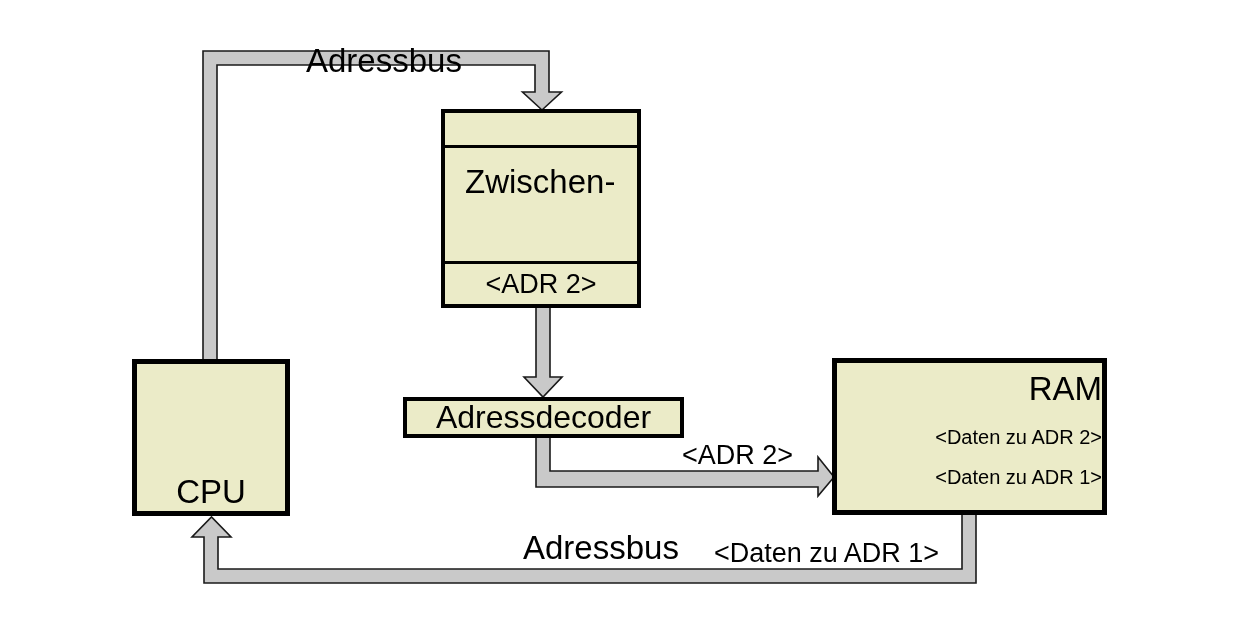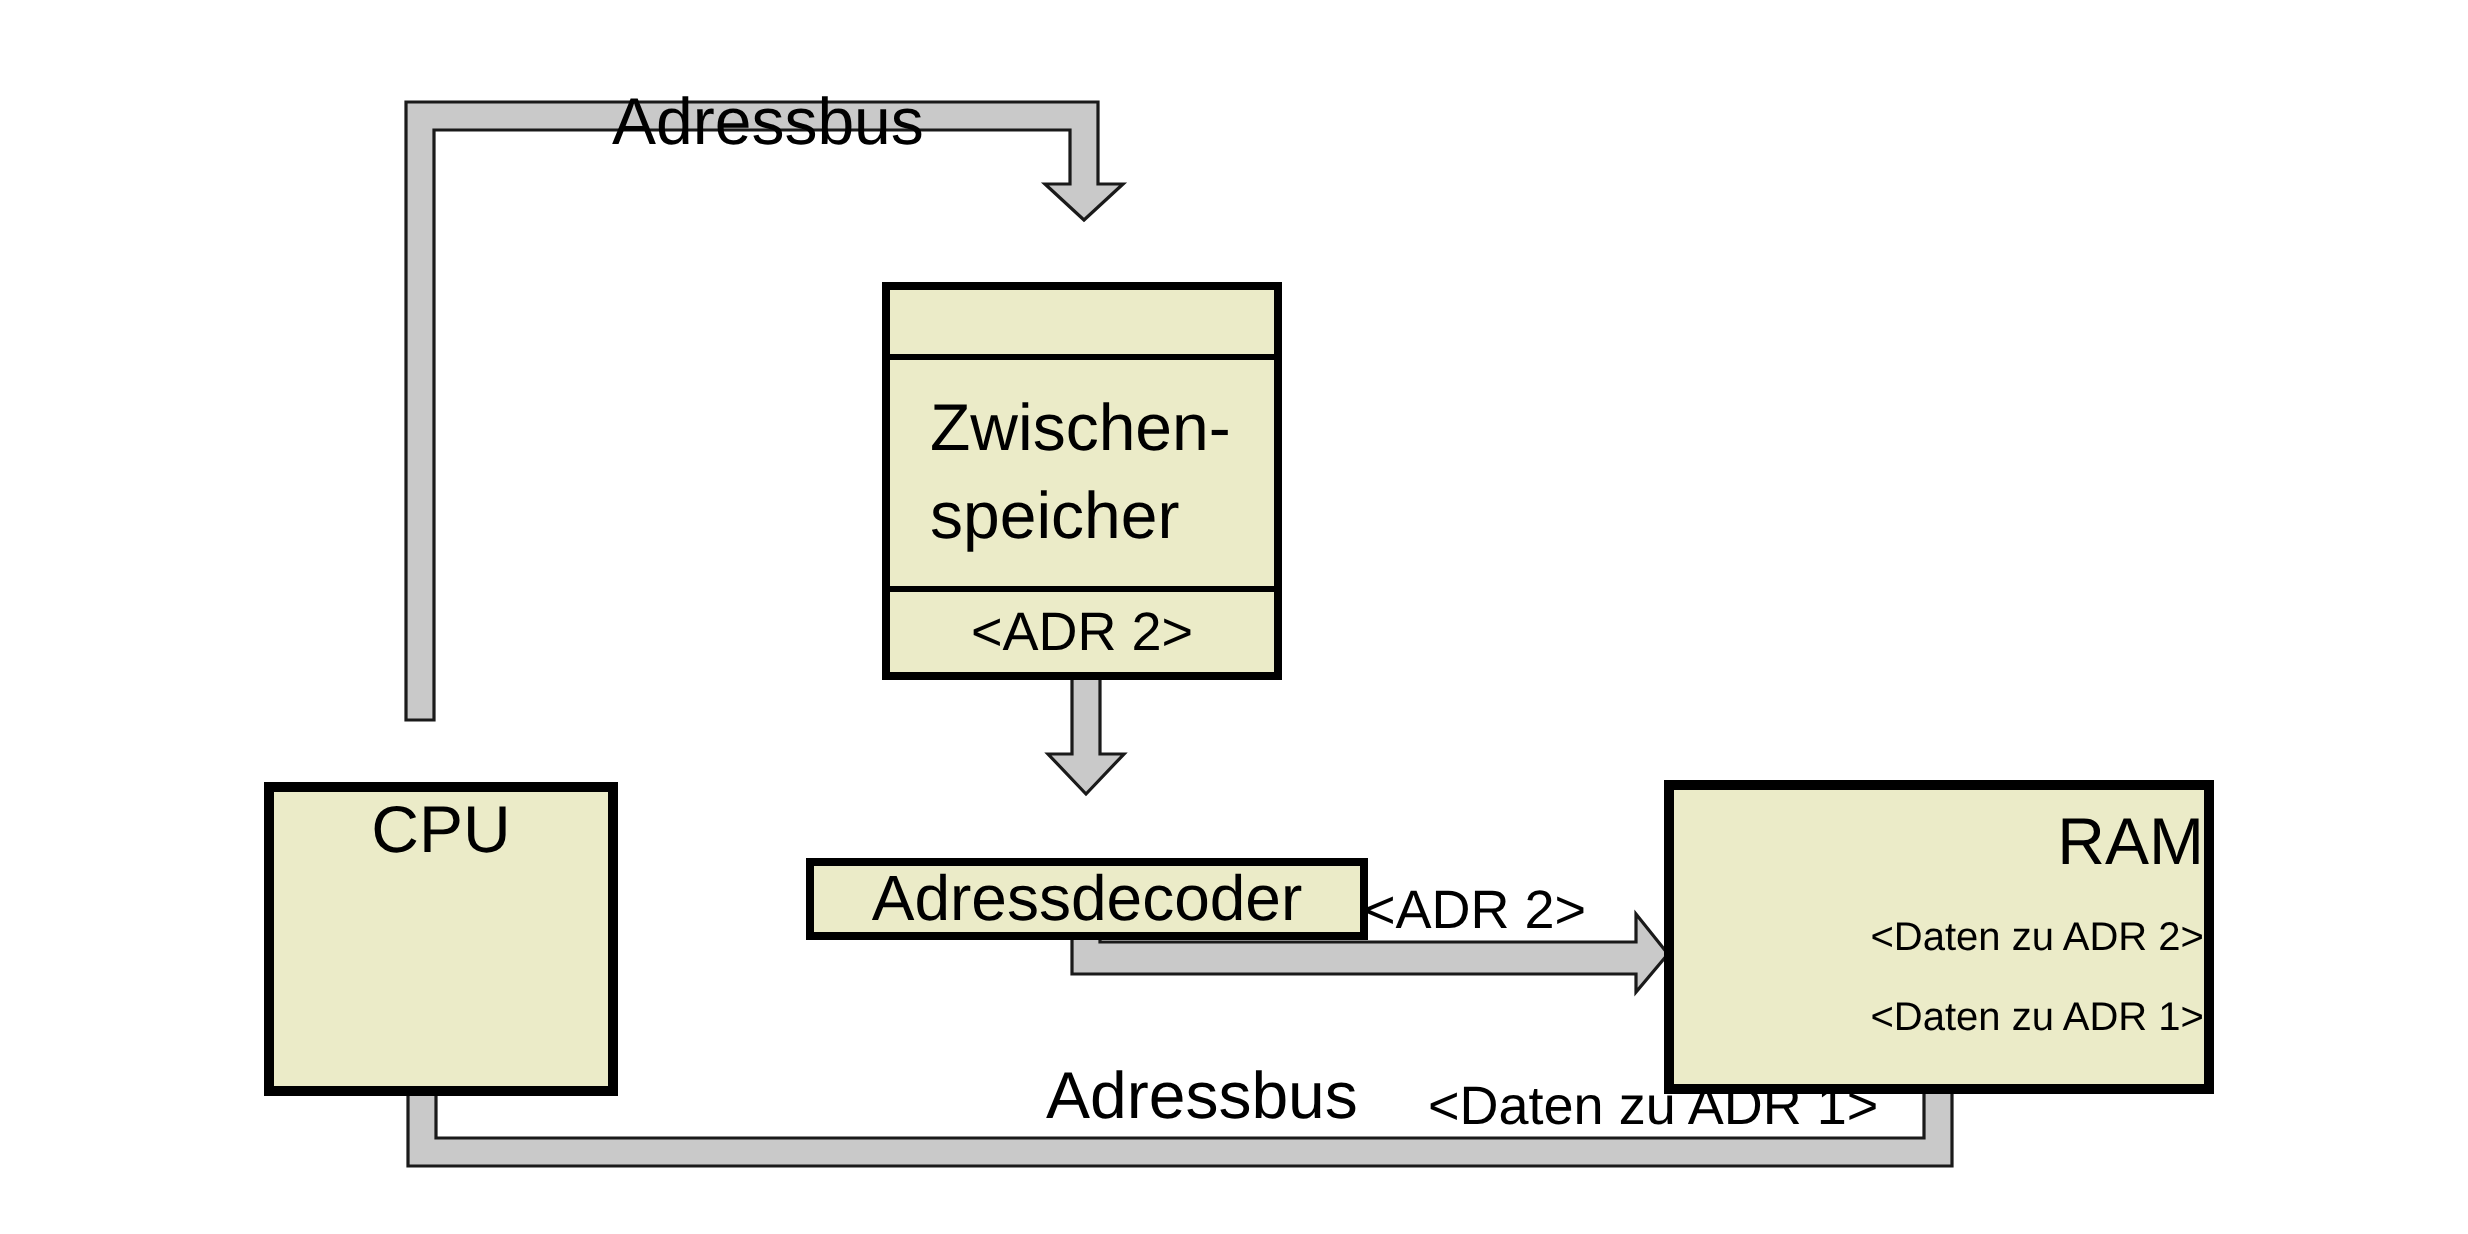--- a/index.html
+++ b/index.html
@@ -17,29 +17,28 @@
     color:var(--text);
     width:1234px;height:617px;overflow:hidden;
   }
   .stage{position:relative;width:1234px;height:617px;background:var(--background);}
   .stage svg{position:absolute;left:0;top:0;z-index:1;}
   .bus{fill:var(--bus-fill);stroke:var(--bus-outline);stroke-width:1.6;stroke-linejoin:miter;}
   .box{
     position:absolute;z-index:2;
     background:var(--box-fill);
     border:4px solid var(--box-border);
-    margin-top:32px;
   }
   .label{position:absolute;z-index:3;white-space:nowrap;color:var(--text);}
   .big{font-size:33px;line-height:32px;}
   .small{font-size:27px;line-height:26px;}
 
   
-  .cpu{left:132px;top:359px;width:177px;height:157px;border-width:5px;
-       display:flex;align-items:flex-start;justify-content:center;}
+  .cpu{left:132px;top:359px;width:158px;height:157px;border-width:5px;
+       display:flex;align-items:flex-end;justify-content:center;}
   .cpu-label{font-size:33px;}
 
   
   .buffer{left:441px;top:109px;width:200px;height:199px;display:flex;flex-direction:column;}
   .buffer-top{height:35px;border-bottom:3px solid var(--box-border);}
   .buffer-mid{flex:1;border-bottom:3px solid var(--box-border);
               padding:12px 0 0 20px;font-size:33px;line-height:44px;}
   .buffer-reg{height:40px;display:flex;align-items:center;justify-content:center;font-size:27px;}
 
   
@@ -75,21 +74,20 @@
   </svg>
 
   <div class="box cpu">
     <span class="cpu-label">CPU</span>
   </div>
 
   <div class="box buffer">
     <div class="buffer-top"></div>
     <div class="buffer-mid">
       <div>Zwischen-</div>
-      <div>speicher</div>
     </div>
     <div class="buffer-reg">
       <span>&lt;ADR 2&gt;</span>
     </div>
   </div>
 
   <div class="box decoder">
     <span>Adressdecoder</span>
   </div>
 

